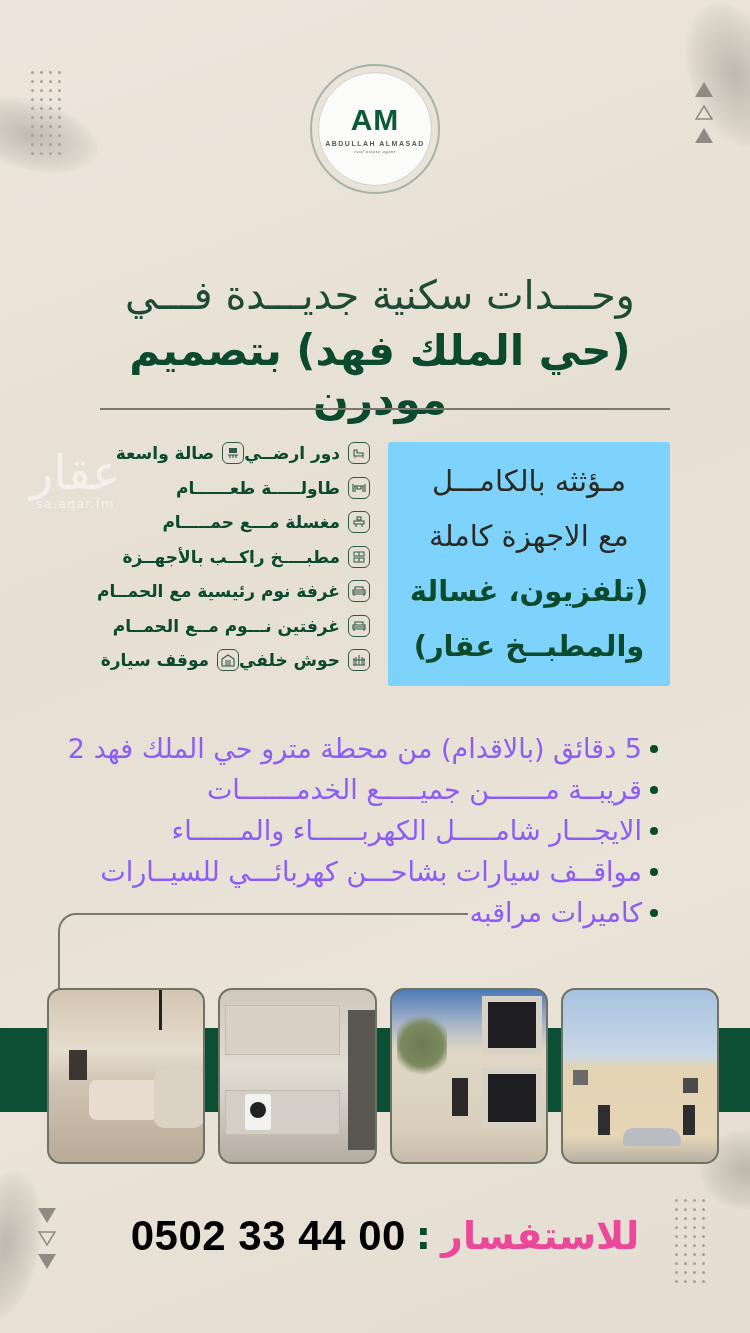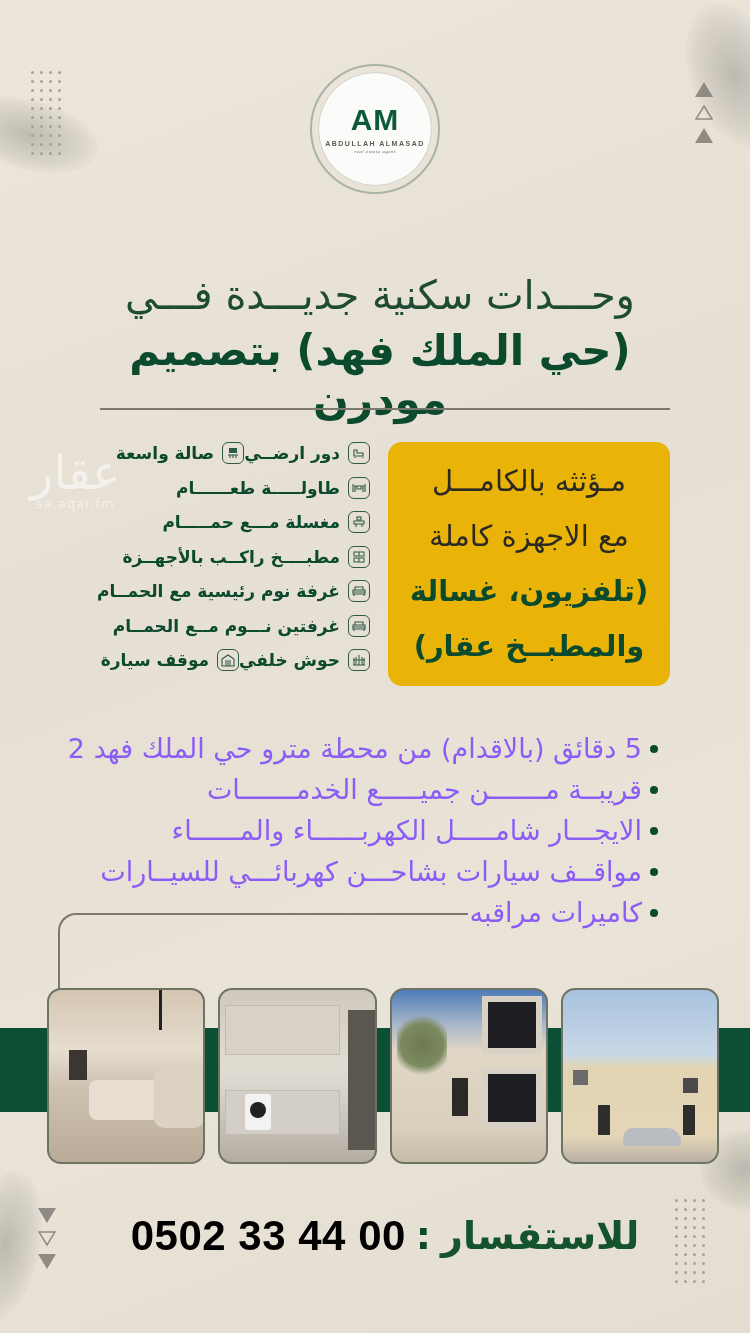--- a/index.html
+++ b/index.html
@@ -63,21 +63,21 @@
   .ficon {
     width: 22px; height: 22px; border: 1.5px solid #2f5a45; border-radius: 6px;
     display: flex; align-items: center; justify-content: center; flex-shrink: 0;
   }
   .ficon svg { width: 14px; height: 14px; }
   .ftext { font-size: 17px; color: #0c4a2d; font-weight: bold; white-space: nowrap; }
 
   
   .furn-box {
     position: absolute; left: 388px; top: 442px; width: 282px; height: 244px;
-    background: #eab308; border-radius: 14px;
+    background: #7dd3fc; border-radius: 3px;
     direction: rtl; display: flex; flex-direction: column; justify-content: center; padding: 0 20px;
   }
   .furn-line { font-size: 29px; line-height: 55px; color: #2a2a22; text-align: center; white-space: nowrap; }
   .furn-line.bold { color: #0b4a2c; font-weight: bold; }
 
   
   .bullets { position: absolute; right: 92px; top: 728px; width: 600px; direction: rtl; }
   .bullet { display: flex; align-items: center; height: 41px; font-size: 27px; color: #8b5cf6; white-space: nowrap; }
   .bullet .dot { width: 8px; height: 8px; border-radius: 50%; background: #0b4a2c; margin-left: 8px; flex-shrink: 0; }
 
@@ -92,21 +92,21 @@
   .ph-living { background: linear-gradient(180deg, #d3c5b1 0%, #e6ddcf 35%, #cfc3b2 55%, #b9ab98 100%); }
   .ph-kitchen { background: linear-gradient(180deg, #cfc8bd 0%, #e2ddd3 45%, #d8d3ca 60%, #b3aca2 100%); }
   .ph-facade1 { background: linear-gradient(180deg, #4e7bb8 0%, #a9b7c9 20%, #e0d7c6 35%, #d9cfbc 80%, #c7bcaa 100%); }
   .ph-facade2 { background: linear-gradient(180deg, #a8c2df 0%, #c9d8e6 38%, #e2d4b3 45%, #e4d6b6 85%, #b8b1a5 100%); }
   .ph-shape { position: absolute; }
 
   .contact {
     position: absolute; left: 120px; width: 530px; top: 1208px; height: 56px; direction: rtl;
     display: flex; align-items: center; justify-content: center; gap: 10px; white-space: nowrap;
   }
-  .contact-label { font-size: 38px; color: #14532d; font-weight: bold; }
+  .contact-label { font-size: 38px; color: #ec4899; font-weight: bold; }
   .contact-colon { font-size: 38px; color: #0b4a2c; font-weight: bold; }
   .contact-phone { direction: ltr; font-family: "Liberation Sans", sans-serif; font-size: 42px; color: #000000; font-weight: bold; letter-spacing: 0.5px; }
 
   .watermark { position: absolute; left: 30px; top: 448px; color: rgba(255,255,255,0.55); direction: rtl; text-align: center; }
   .watermark .wm-ar { font-size: 48px; line-height: 1; }
   .watermark .wm-en { font-size: 13px; letter-spacing: 1px; }
 </style>
 </head>
 <body>
 

